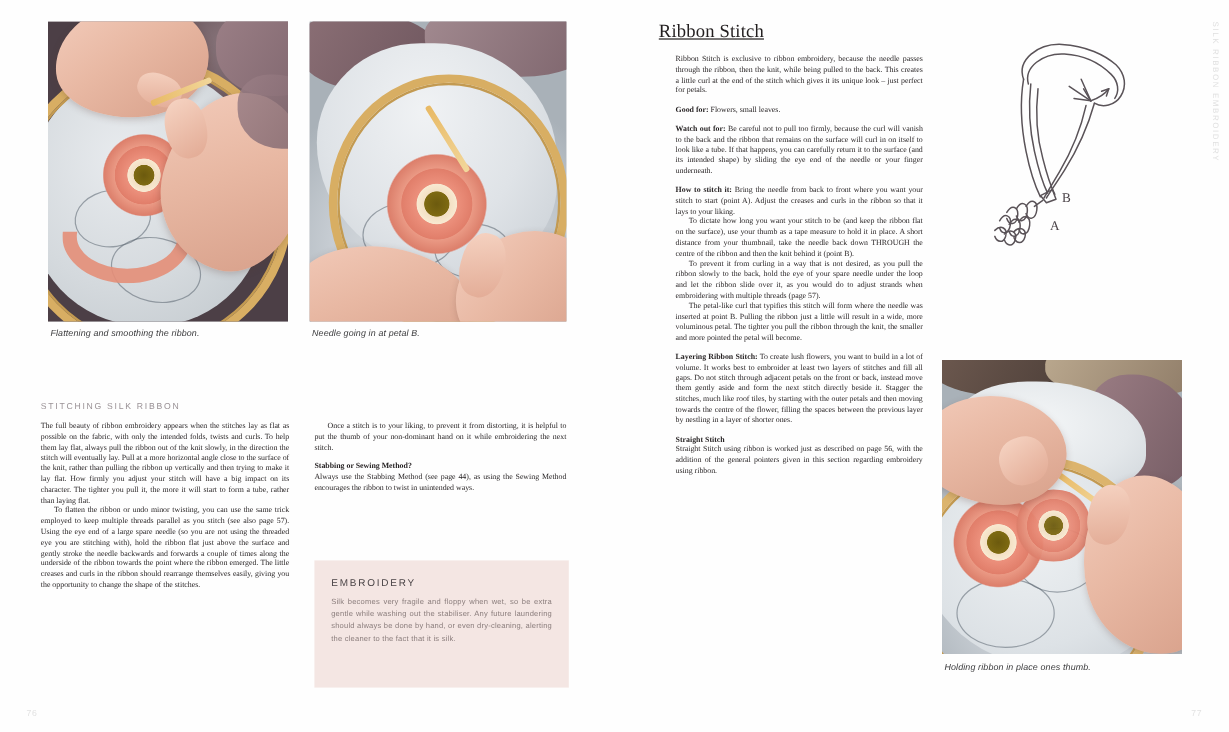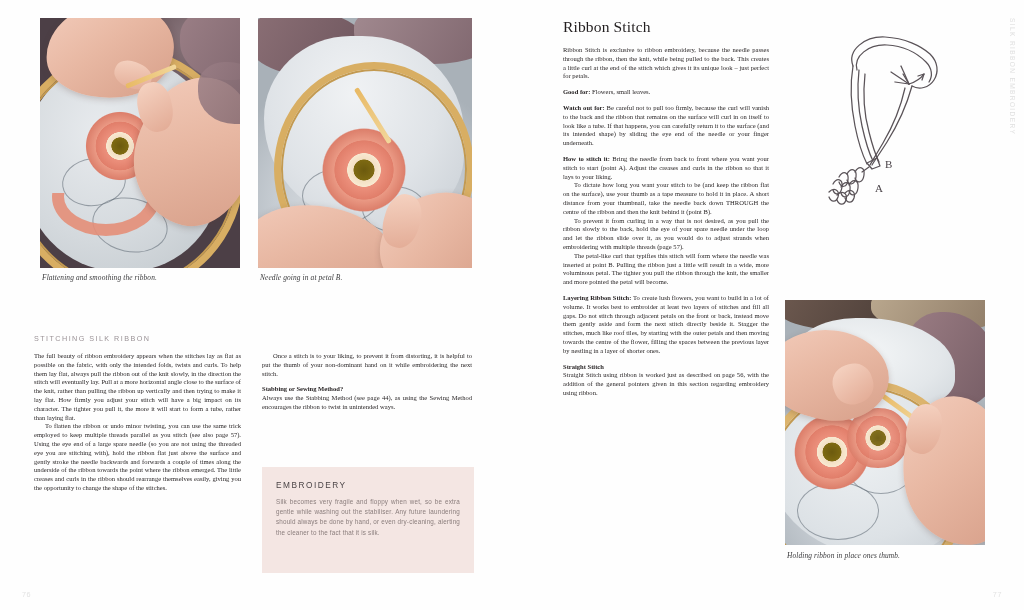--- a/index.html
+++ b/index.html
@@ -107,21 +107,21 @@
   }
   .yarnblob {
     position:absolute;
     background: linear-gradient(120deg,#9b7f86,#7d646c);
     border-radius: 40% 60% 45% 55%;
   }
 
   
   .caption {
     position: absolute;
-    font-family: Liberation Serif, serif;
+    font-family: Liberation Sans, sans-serif;
     font-style: italic;
     font-size: 7.4px;
     letter-spacing: .12px;
     color: #3a3a3c;
     line-height: 1.2;
   }
   .section-label {
     position:absolute;
     font-family: "Liberation Sans", sans-serif;
     font-size: 7.2px;
@@ -272,21 +272,21 @@
     <div class="aftercare" style="left:262px; top:467px; width:212px; height:106px;">
       <h3>EMBROIDERY</h3>
       <p>Silk becomes very fragile and floppy when wet, so be extra gentle while washing out the stabiliser. Any future laundering should always be done by hand, or even dry-cleaning, alerting the cleaner to the fact that it is silk.</p>
     </div>
 
     <div class="folio folio-left">76</div>
   </div>
 
   <div class="page page-right">
 
-    <h1 class="stitch-title" style="left:51px; top:18px;">Ribbon Stitch</h1>
+    <h1 class="stitch-title" style="left:37px; top:18px;text-decoration:underline;">Ribbon Stitch</h1>
 
     <div class="col" style="left:51px; top:46px; width:206px;">
       <p>Ribbon Stitch is exclusive to ribbon embroidery, because the needle passes through the ribbon, then the knit, while being pulled to the back. This creates a little curl at the end of the stitch which gives it its unique look – just perfect for petals.</p>
 
       <p class="sub">
         <span class="run-head">Good for:</span><span> Flowers, small leaves.</span>
       </p>
 
       <p class="sub">
         <span class="run-head">Watch out for:</span><span> Be careful not to pull too firmly, because the curl will vanish to the back and the ribbon that remains on the surface will curl in on itself to look like a tube. If that happens, you can carefully return it to the surface (and its intended shape) by sliding the eye end of the needle or your finger underneath.</span>

